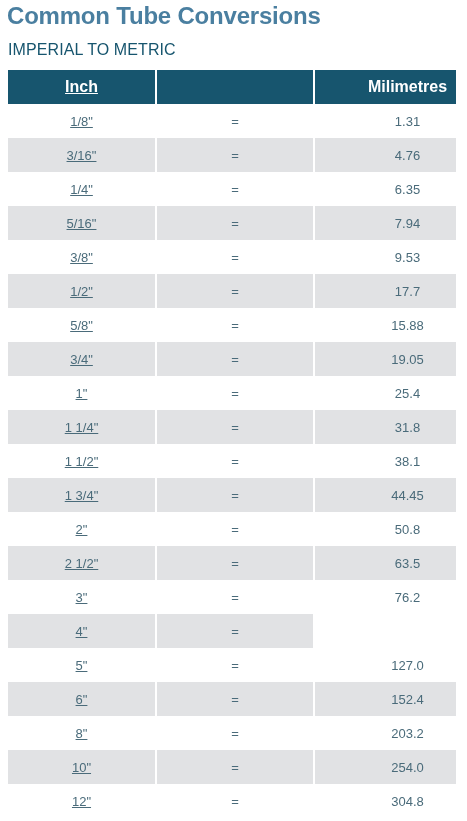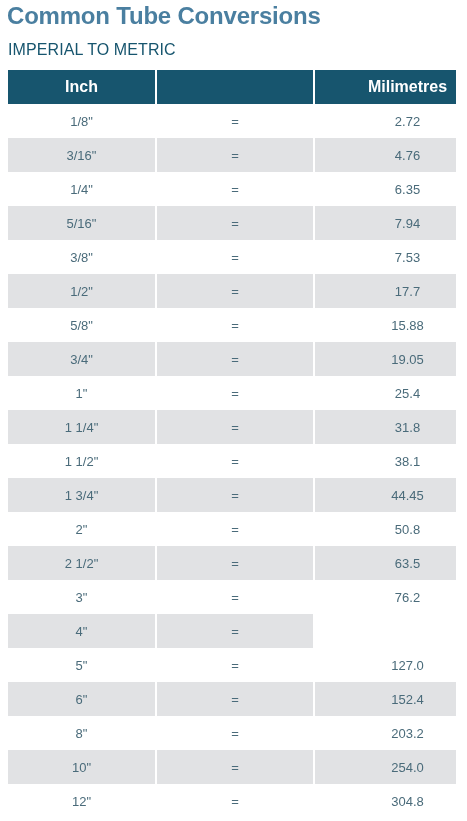--- a/index.html
+++ b/index.html
@@ -59,21 +59,21 @@
 
   .cell {
     display: flex;
     align-items: center;
     justify-content: center;
     font-size: 13px;
     color: #4a6b7a;
     box-sizing: border-box;
   }
 
-  .c-inch   { width: 147px; }
+  .c-inch   { width: 147px; text-decoration: underline; }
   .c-eq     { width: 156px; margin-left: 2px; }
   .c-mm     { width: 141px; margin-left: 2px; padding-left: 44px; }
 
   
   .row.header {
     height: 34px;
   }
   .row.header .cell {
     background: #17556e;
     color: #ffffff;
@@ -99,41 +99,41 @@
     <div class="row header">
       <div class="cell c-inch">Inch</div>
       <div class="cell c-eq"></div>
       <div class="cell c-mm">Milimetres</div>
     </div>
 
     <div id="table-body">
         <div class="row plain">
           <div class="cell c-inch">1/8"</div>
           <div class="cell c-eq">=</div>
-          <div class="cell c-mm">2.72</div>
+          <div class="cell c-mm">1.31</div>
         </div>
         <div class="row shaded">
           <div class="cell c-inch">3/16"</div>
           <div class="cell c-eq">=</div>
           <div class="cell c-mm">4.76</div>
         </div>
         <div class="row plain">
           <div class="cell c-inch">1/4"</div>
           <div class="cell c-eq">=</div>
           <div class="cell c-mm">6.35</div>
         </div>
         <div class="row shaded">
           <div class="cell c-inch">5/16"</div>
           <div class="cell c-eq">=</div>
           <div class="cell c-mm">7.94</div>
         </div>
         <div class="row plain">
           <div class="cell c-inch">3/8"</div>
           <div class="cell c-eq">=</div>
-          <div class="cell c-mm">7.53</div>
+          <div class="cell c-mm">9.53</div>
         </div>
         <div class="row shaded">
           <div class="cell c-inch">1/2"</div>
           <div class="cell c-eq">=</div>
           <div class="cell c-mm">17.7</div>
         </div>
         <div class="row plain">
           <div class="cell c-inch">5/8"</div>
           <div class="cell c-eq">=</div>
           <div class="cell c-mm">15.88</div>

